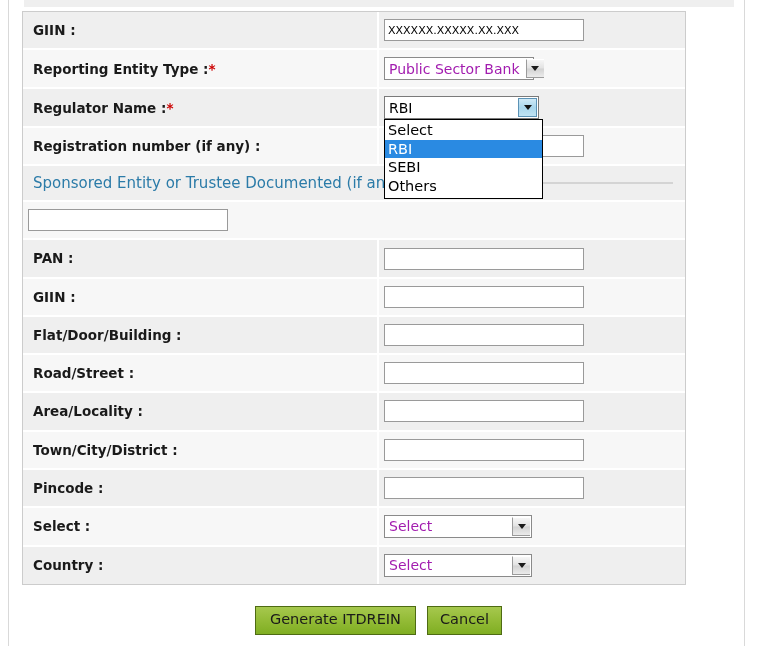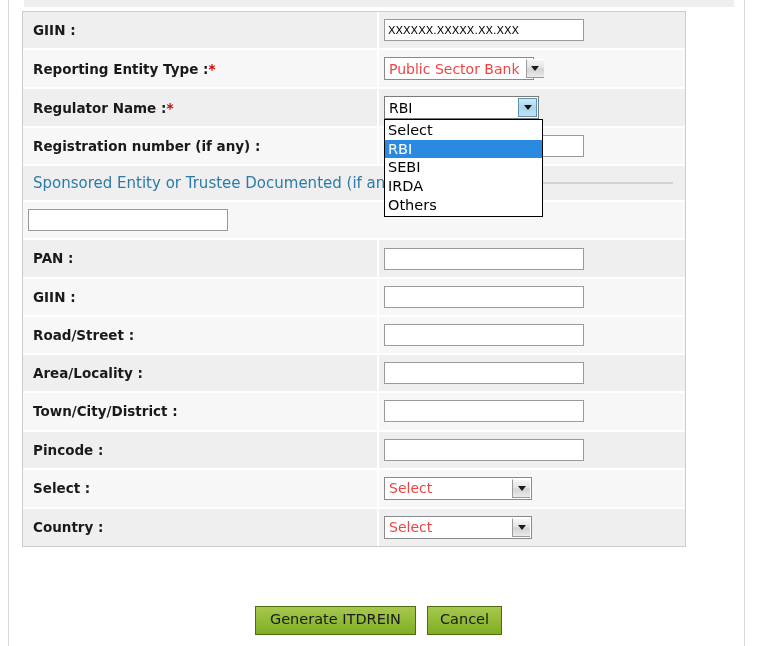--- a/index.html
+++ b/index.html
@@ -119,21 +119,21 @@
     height: 23px;
     box-sizing: border-box;
     border: 1px solid #8a8a8a;
     background: #ffffff;
   }
   .sel .sel-text {
     display: flex;
     align-items: center;
     padding: 0 6px 0 4px;
     font-size: 14px;
-    color: #ef4444;
+    color: #a21caf;
     white-space: nowrap;
   }
   .sel .sel-arrow {
     width: 17px;
     min-width: 17px;
     display: flex;
     align-items: center;
     justify-content: center;
     background: linear-gradient(to bottom, #f6f6f6 0%, #e2e2e2 48%, #d2d2d2 52%, #ebebeb 100%);
     border-left: 1px solid #9b9b9b;
@@ -312,21 +312,20 @@
           <div class="sel-open">
             <span class="sel-text">RBI</span>
             <span class="sel-arrow-active">
                 <span class="caret-active"></span>
               </span>
           </div>
           <div class="dropdown" id="regulator-dropdown">
               <div class="dd-item">Select</div>
               <div class="dd-item selected">RBI</div>
               <div class="dd-item">SEBI</div>
-              <div class="dd-item">IRDA</div>
               <div class="dd-item">Others</div>
             </div>
         </div>
       </div>
     </div>
 
     <div class="row even">
       <div class="cell-label">
         <span>Registration number (if any) :</span>
       </div>
@@ -350,20 +349,28 @@
           <div class="cell-label">
             <span>PAN :</span>
           </div>
           <div class="cell-field">
             <input type="text" class="txt" value="" style="">
           </div>
         </div>
         <div class="row even">
           <div class="cell-label">
             <span>GIIN :</span>
+          </div>
+          <div class="cell-field">
+            <input type="text" class="txt" value="" style="">
+          </div>
+        </div>
+        <div class="row odd">
+          <div class="cell-label">
+            <span>Flat/Door/Building :</span>
           </div>
           <div class="cell-field">
             <input type="text" class="txt" value="" style="">
           </div>
         </div>
         <div class="row even">
           <div class="cell-label">
             <span>Road/Street :</span>
           </div>
           <div class="cell-field">

